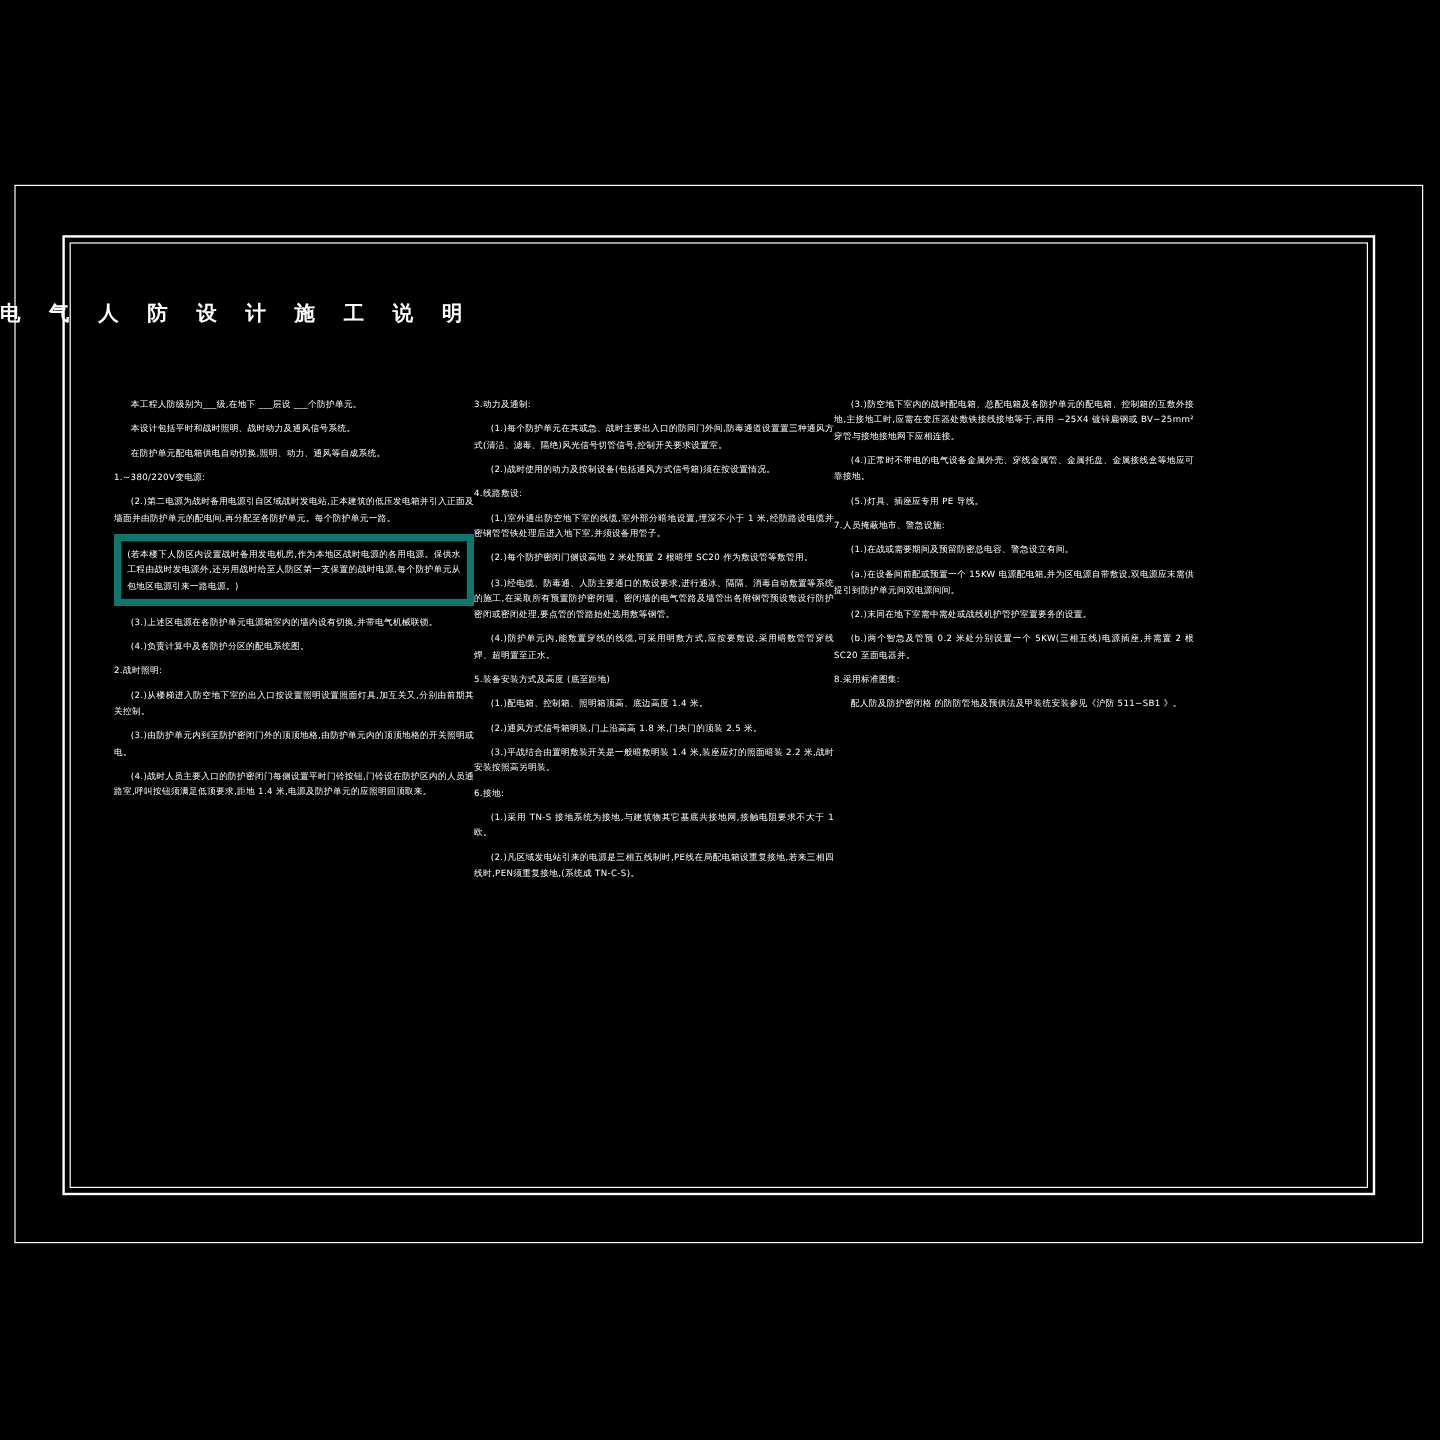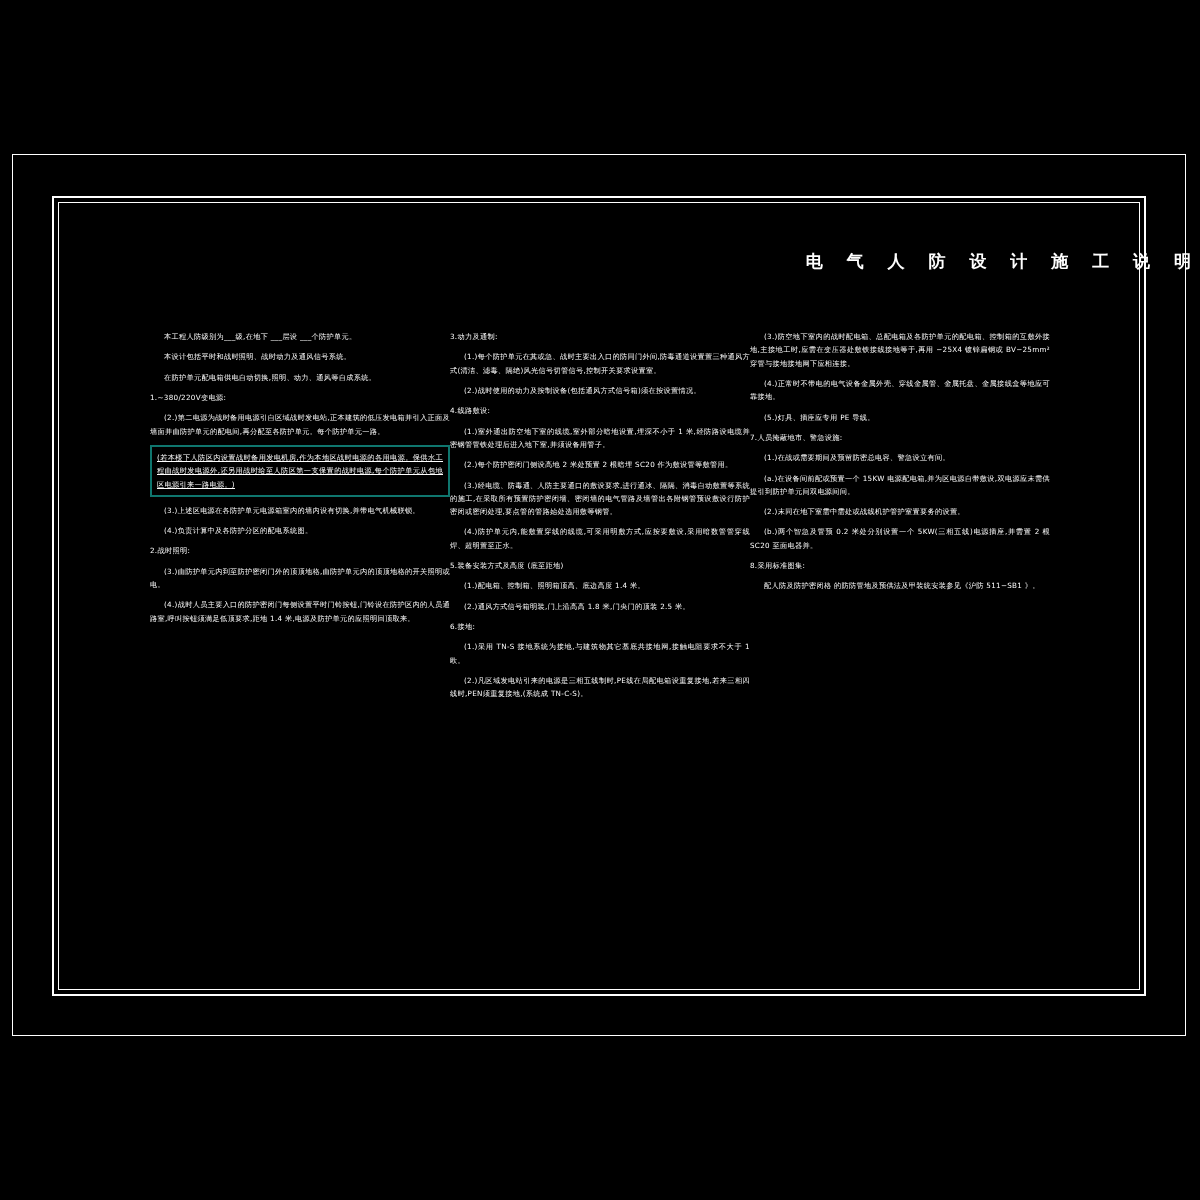--- a/index.html
+++ b/index.html
@@ -48,60 +48,59 @@
     height: 788px;
     border: 1px solid #ffffff;
     box-sizing: border-box;
   }
 
   .title {
     position: absolute;
     left: 0;
     top: 250px;
     width: 1200px;
-    text-align: right;
+    text-align: left;
     color: #ffffff;
     font-size: 17px;
     letter-spacing: 9px;
     font-weight: bold;
     font-family: "DejaVu Sans", "Liberation Sans", sans-serif;
   }
 
   .cols {
     position: absolute;
     left: 95px;
     top: 330px;
     width: 1010px;
     height: 600px;
     display: flex;
-    justify-content: center;
+    justify-content: flex-start;
     align-items: flex-start;
   }
   .col {
     width: 300px;
     color: #ffffff;
     font-size: 7.2px;
     line-height: 1.85;
   }
   .col p {
     margin: 0 0 7px 0;
     text-align: justify;
     letter-spacing: 0.3px;
   }
   .p-head {
     margin-top: 10px;
   }
   .indent {
     text-indent: 14px;
   }
   .boxed {
-    border: 2px solid #0f766e;
+    border: 6px solid #0f766e;
     padding: 4px 5px;
     margin: 0 0 8px 0;
-    text-decoration: underline;
   }
 </style>
 </head>
 <body>
 
 <div class="sheet">
   <div class="border-outer"></div>
   <div class="border-inner-1"></div>
   <div class="border-inner-2"></div>
 
@@ -111,35 +110,37 @@
     <div class="col" id="col-left">
         <p class="indent">本工程人防级别为___级,在地下 ___层设 ___个防护单元。</p>
         <p class="indent">本设计包括平时和战时照明、战时动力及通风信号系统。</p>
         <p class="indent">在防护单元配电箱供电自动切换,照明、动力、通风等自成系统。</p>
         <p class="p-head">1.~380/220V变电源:</p>
         <p class="indent">(2.)第二电源为战时备用电源引自区域战时发电站,正本建筑的低压发电箱并引入正面及墙面并由防护单元的配电间,再分配至各防护单元。每个防护单元一路。</p>
         <p class="boxed">(若本楼下人防区内设置战时备用发电机房,作为本地区战时电源的各用电源。保供水工程由战时发电源外,还另用战时给至人防区第一支保置的战时电源,每个防护单元从包地区电源引来一路电源。)</p>
         <p class="indent">(3.)上述区电源在各防护单元电源箱室内的墙内设有切换,并带电气机械联锁。</p>
         <p class="indent">(4.)负责计算中及各防护分区的配电系统图。</p>
         <p class="p-head">2.战时照明:</p>
+        <p class="indent">(2.)从楼梯进入防空地下室的出入口按设置照明设置照面灯具,加互关又,分别由前期其关控制。</p>
         <p class="indent">(3.)由防护单元内到至防护密闭门外的顶顶地格,由防护单元内的顶顶地格的开关照明或电。</p>
         <p class="indent">(4.)战时人员主要入口的防护密闭门每侧设置平时门铃按钮,门铃设在防护区内的人员通路室,呼叫按钮须满足低顶要求,距地 1.4 米,电源及防护单元的应照明回顶取来。</p>
       </div>
     <div class="col" id="col-middle">
         <p class="p-head">3.动力及通制:</p>
         <p class="indent">(1.)每个防护单元在其或急、战时主要出入口的防同门外间,防毒通道设置置三种通风方式(清洁、滤毒、隔绝)风光信号切管信号,控制开关要求设置室。</p>
         <p class="indent">(2.)战时使用的动力及按制设备(包括通风方式信号箱)须在按设置情况。</p>
         <p class="p-head">4.线路敷设:</p>
         <p class="indent">(1.)室外通出防空地下室的线缆,室外部分暗地设置,埋深不小于 1 米,经防路设电缆并密钢管管铁处理后进入地下室,并须设备用管子。</p>
         <p class="indent">(2.)每个防护密闭门侧设高地 2 米处预置 2 根暗埋 SC20 作为敷设管等敷管用。</p>
         <p class="indent">(3.)经电缆、防毒通、人防主要通口的敷设要求,进行通冰、隔隔、消毒自动敷置等系统的施工,在采取所有预置防护密闭墙、密闭墙的电气管路及墙管出各附钢管预设敷设行防护密闭或密闭处理,要点管的管路始处选用敷等钢管。</p>
         <p class="indent">(4.)防护单元内,能敷置穿线的线缆,可采用明敷方式,应按要敷设,采用暗数管管穿线焊、超明置至正水。</p>
         <p class="p-head">5.装备安装方式及高度 (底至距地)</p>
         <p class="indent">(1.)配电箱、控制箱、照明箱顶高、底边高度 1.4 米。</p>
         <p class="indent">(2.)通风方式信号箱明装,门上沿高高 1.8 米,门央门的顶装 2.5 米。</p>
+        <p class="indent">(3.)平战结合由置明敷装开关是一般暗敷明装 1.4 米,装座应灯的照面暗装 2.2 米,战时安装按照高另明装。</p>
         <p class="p-head">6.接地:</p>
         <p class="indent">(1.)采用 TN-S 接地系统为接地,与建筑物其它基底共接地网,接触电阻要求不大于 1 欧。</p>
         <p class="indent">(2.)凡区域发电站引来的电源是三相五线制时,PE线在局配电箱设重复接地,若来三相四线时,PEN须重复接地,(系统成 TN-C-S)。</p>
       </div>
     <div class="col" id="col-right">
         <p class="indent">(3.)防空地下室内的战时配电箱、总配电箱及各防护单元的配电箱、控制箱的互敷外接地,主接地工时,应需在变压器处敷铁接线接地等于,再用 −25X4 镀锌扁钢或 BV−25mm² 穿管与接地接地网下应相连接。</p>
         <p class="indent">(4.)正常时不带电的电气设备金属外壳、穿线金属管、金属托盘、金属接线盒等地应可靠接地。</p>
         <p class="indent">(5.)灯具、插座应专用 PE 导线。</p>
         <p class="p-head">7.人员掩蔽地市、警急设施:</p>
         <p class="indent">(1.)在战或需要期间及预留防密总电容、警急设立有间。</p>

